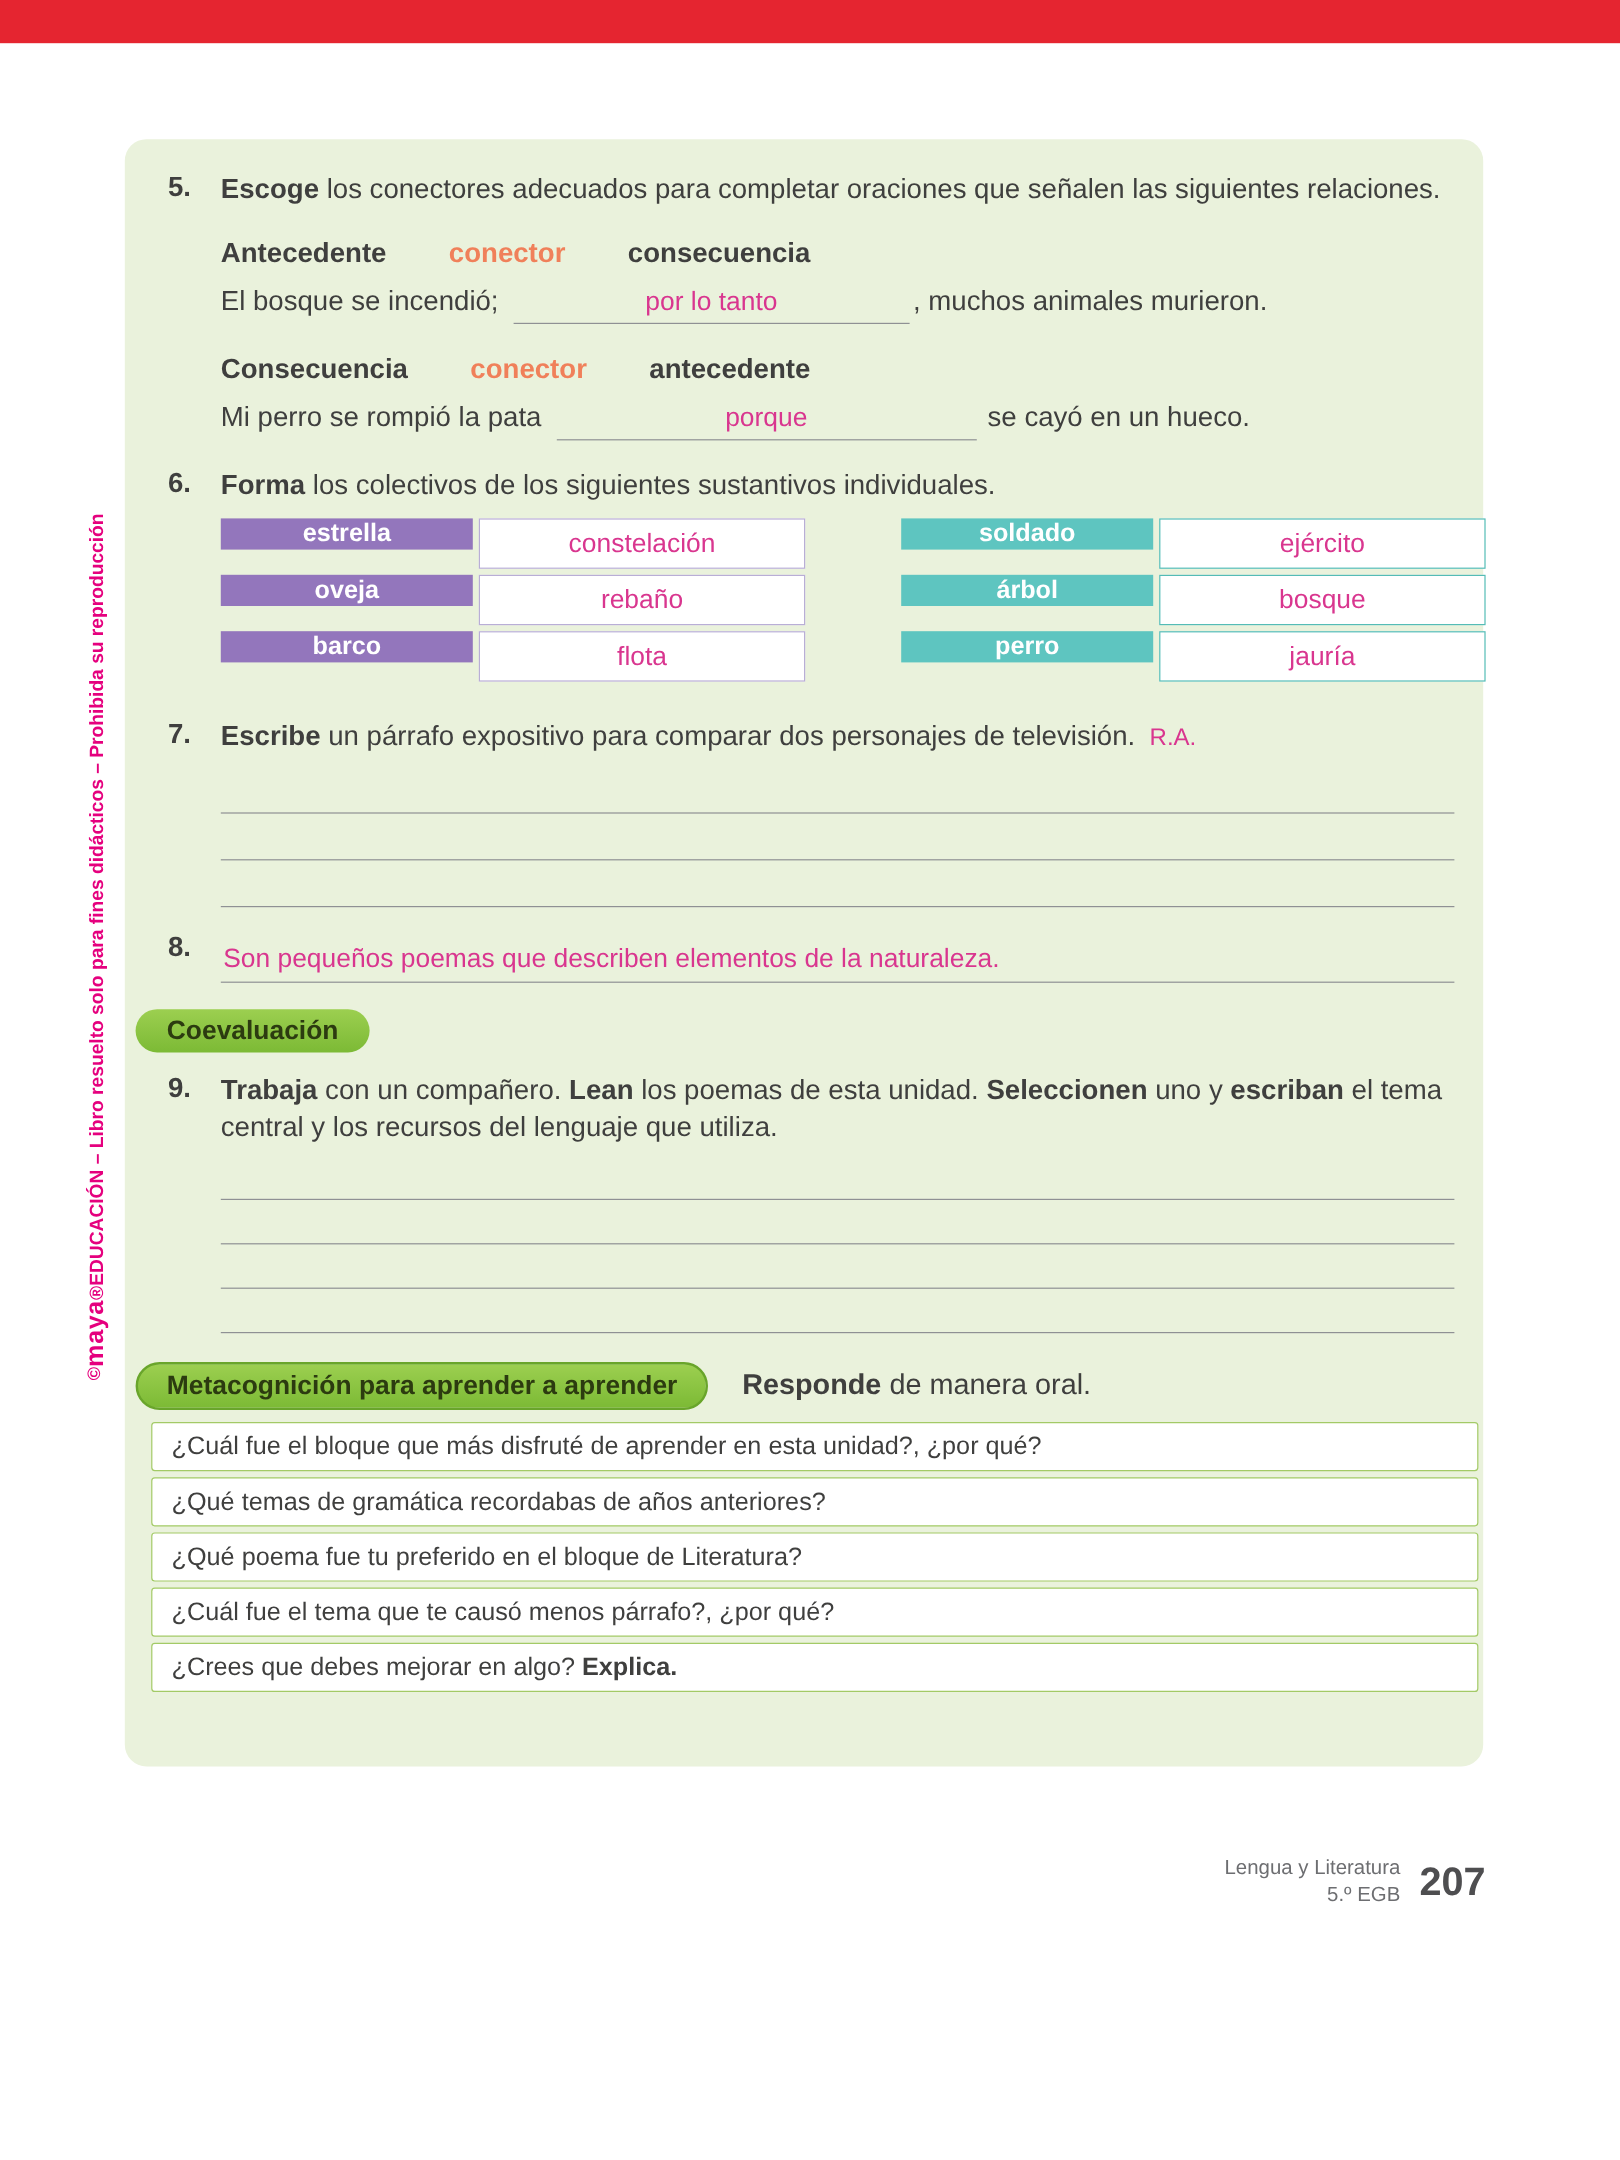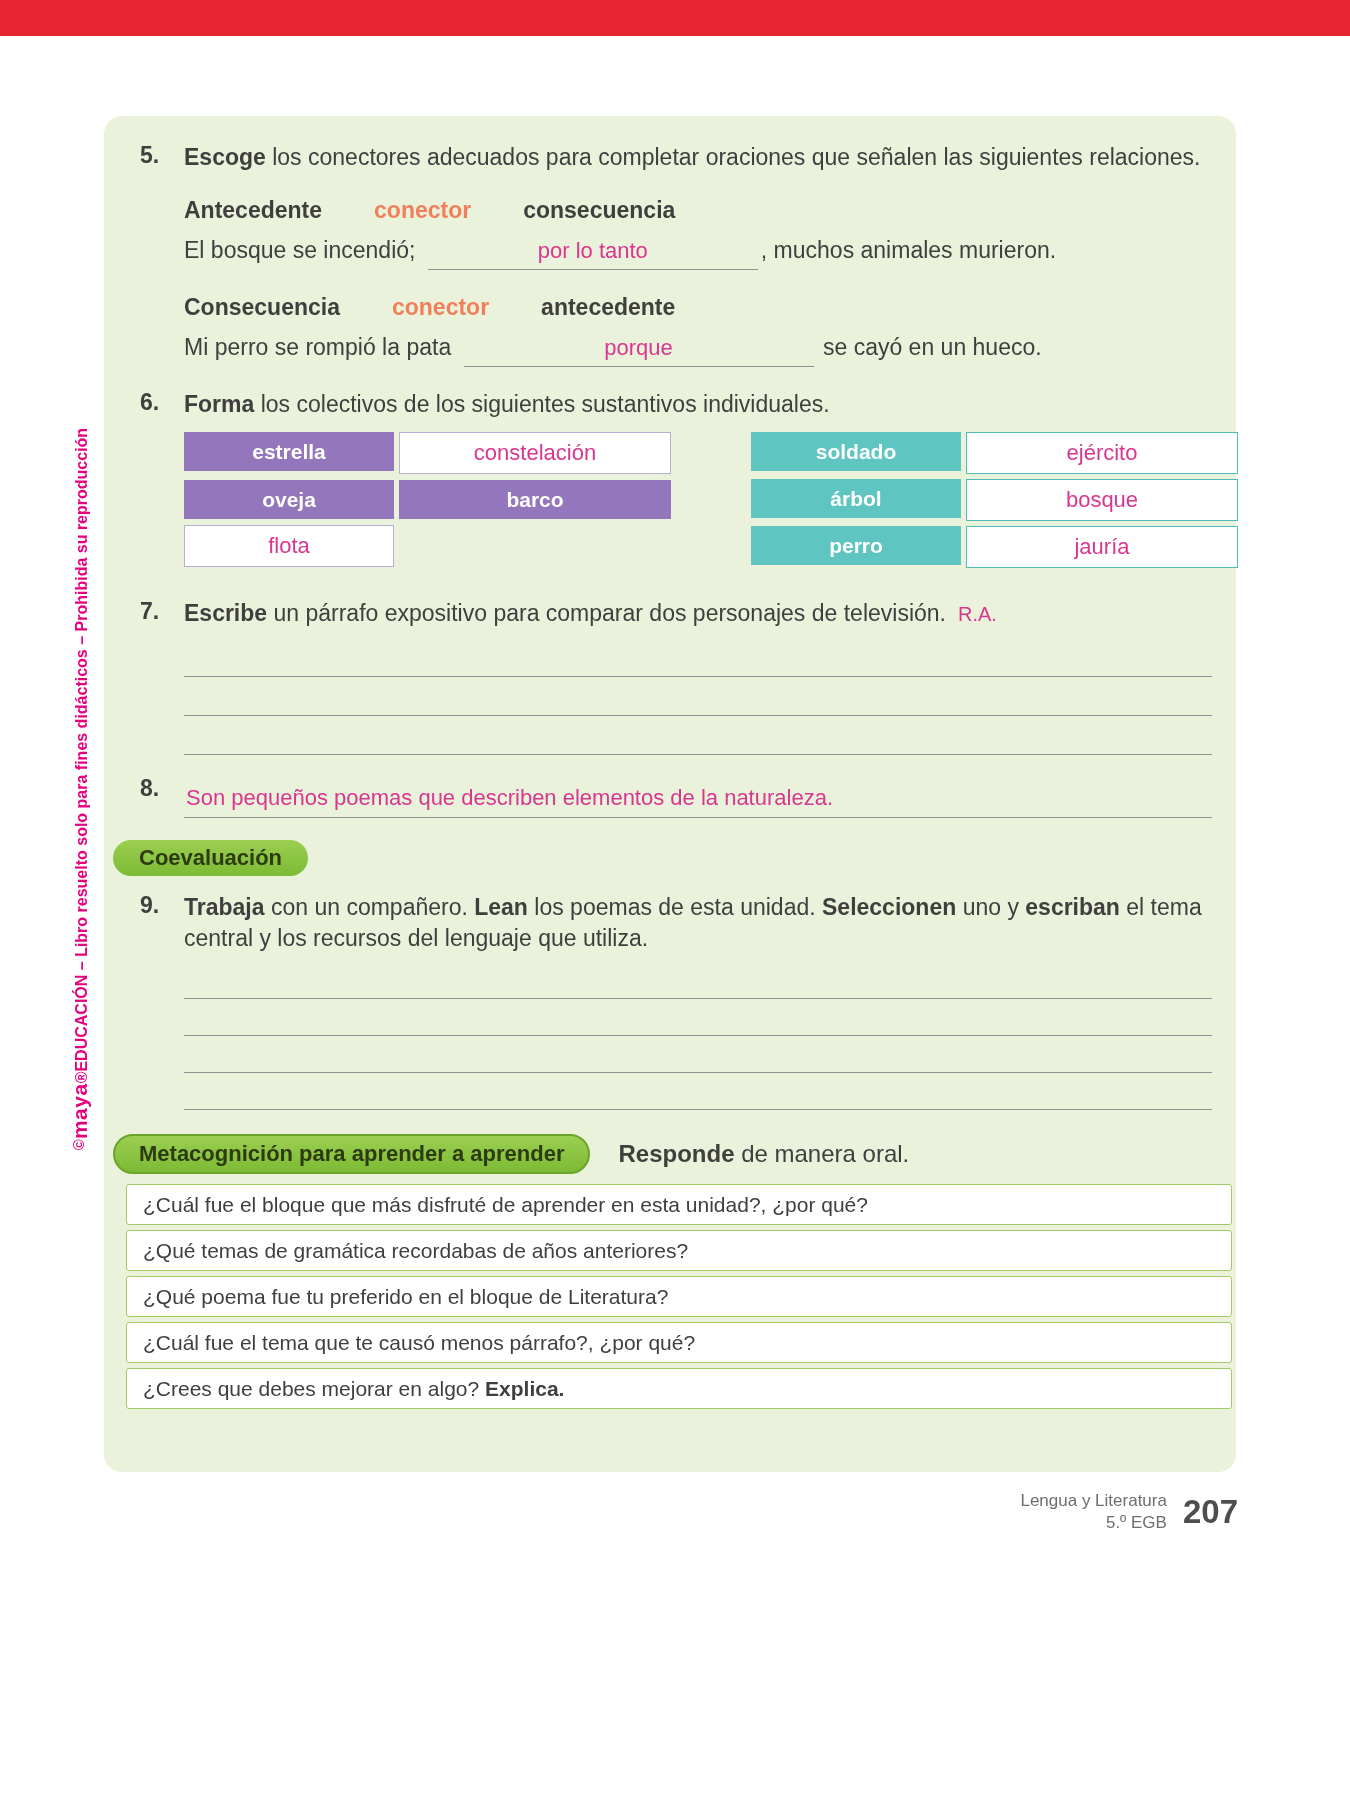--- a/index.html
+++ b/index.html
@@ -29,21 +29,21 @@
   .orange { color: #f0805a; }
 
   .sentence { margin: 8px 0 0 0; font-size: 23px; line-height: 36px; }
   .blank { display: inline-block; border-bottom: 1.5px solid #8f9194; text-align: center;
     margin: 0 3px 0 6px; vertical-align: baseline; }
   .b1 { width: 330px; } .b2 { width: 350px; }
   .answer { color: #d9368f; font-size: 22px; }
 
   .tables { display: flex; gap: 80px; margin-top: 12px; }
   .ctable { display: grid; grid-template-columns: 210px 272px; gap: 5px; }
-  .wcell { height: 39px; display: flex; align-items: center; justify-content: center;
+  .wcell { height: 26px; display: flex; align-items: center; justify-content: center;
     color: #ffffff; font-weight: bold; font-size: 21px; }
   .acell { height: 42px; display: flex; align-items: center; justify-content: center;
     background: #ffffff; border: 1.5px solid; }
   .purple .wcell { background: #9376bc; }
   .purple .acell { border-color: #b9aed6; }
   .teal .wcell { background: #5ec5c0; }
   .teal .acell { border-color: #54bcb6; }
 
   .ra { color: #d9368f; font-size: 20px; margin-left: 12px; }
   .wlines { margin-top: 8px; }
@@ -66,21 +66,21 @@
   .meta-row { display: flex; align-items: center; gap: 28px; margin: 24px 0 0 -27px; }
   .responde { margin: 0; font-size: 24px; }
   .responde b { font-weight: bold; }
 
   .questions { margin: 10px -20px 0 -14px; }
   .qrow { background: #ffffff; border: 1.5px solid #a3ca66; border-radius: 3px; height: 41px;
     display: flex; align-items: center; padding: 0 16px; font-size: 21px; margin-bottom: 5px; }
   .qrow b { font-weight: bold; white-space: pre; }
   .qrow span { white-space: pre; text-align: center; }
 
-  .footer { position: absolute; right: 112px; top: 1490px; display: flex; align-items: center; gap: 16px; }
+  .footer { position: absolute; right: 112px; top: 1546px; display: flex; align-items: center; gap: 16px; }
   .footer-lines { text-align: right; font-size: 17px; color: #6d6e71; line-height: 22px; }
   .page-num { font-size: 33px; font-weight: bold; color: #4e4e50; }
 </style>
 </head>
 <body>
 
 <div class="page">
 
   <div class="top-bar"></div>
 
@@ -114,20 +114,23 @@
       <div class="ex-body">
         <p class="instr"><b>Forma</b><span> los colectivos de los siguientes sustantivos individuales.</span></p>
 
         <div class="tables">
           <div class="ctable purple">
             <div class="wcell">estrella</div>
             <div class="acell">
                 <span class="answer">constelación</span>
               </div>
             <div class="wcell">oveja</div>
+            <div class="acell">
+                <span class="answer">rebaño</span>
+              </div>
             <div class="wcell">barco</div>
             <div class="acell">
                 <span class="answer">flota</span>
               </div>
           </div>
           <div class="ctable teal">
             <div class="wcell">soldado</div>
             <div class="acell">
                 <span class="answer">ejército</span>
               </div>

